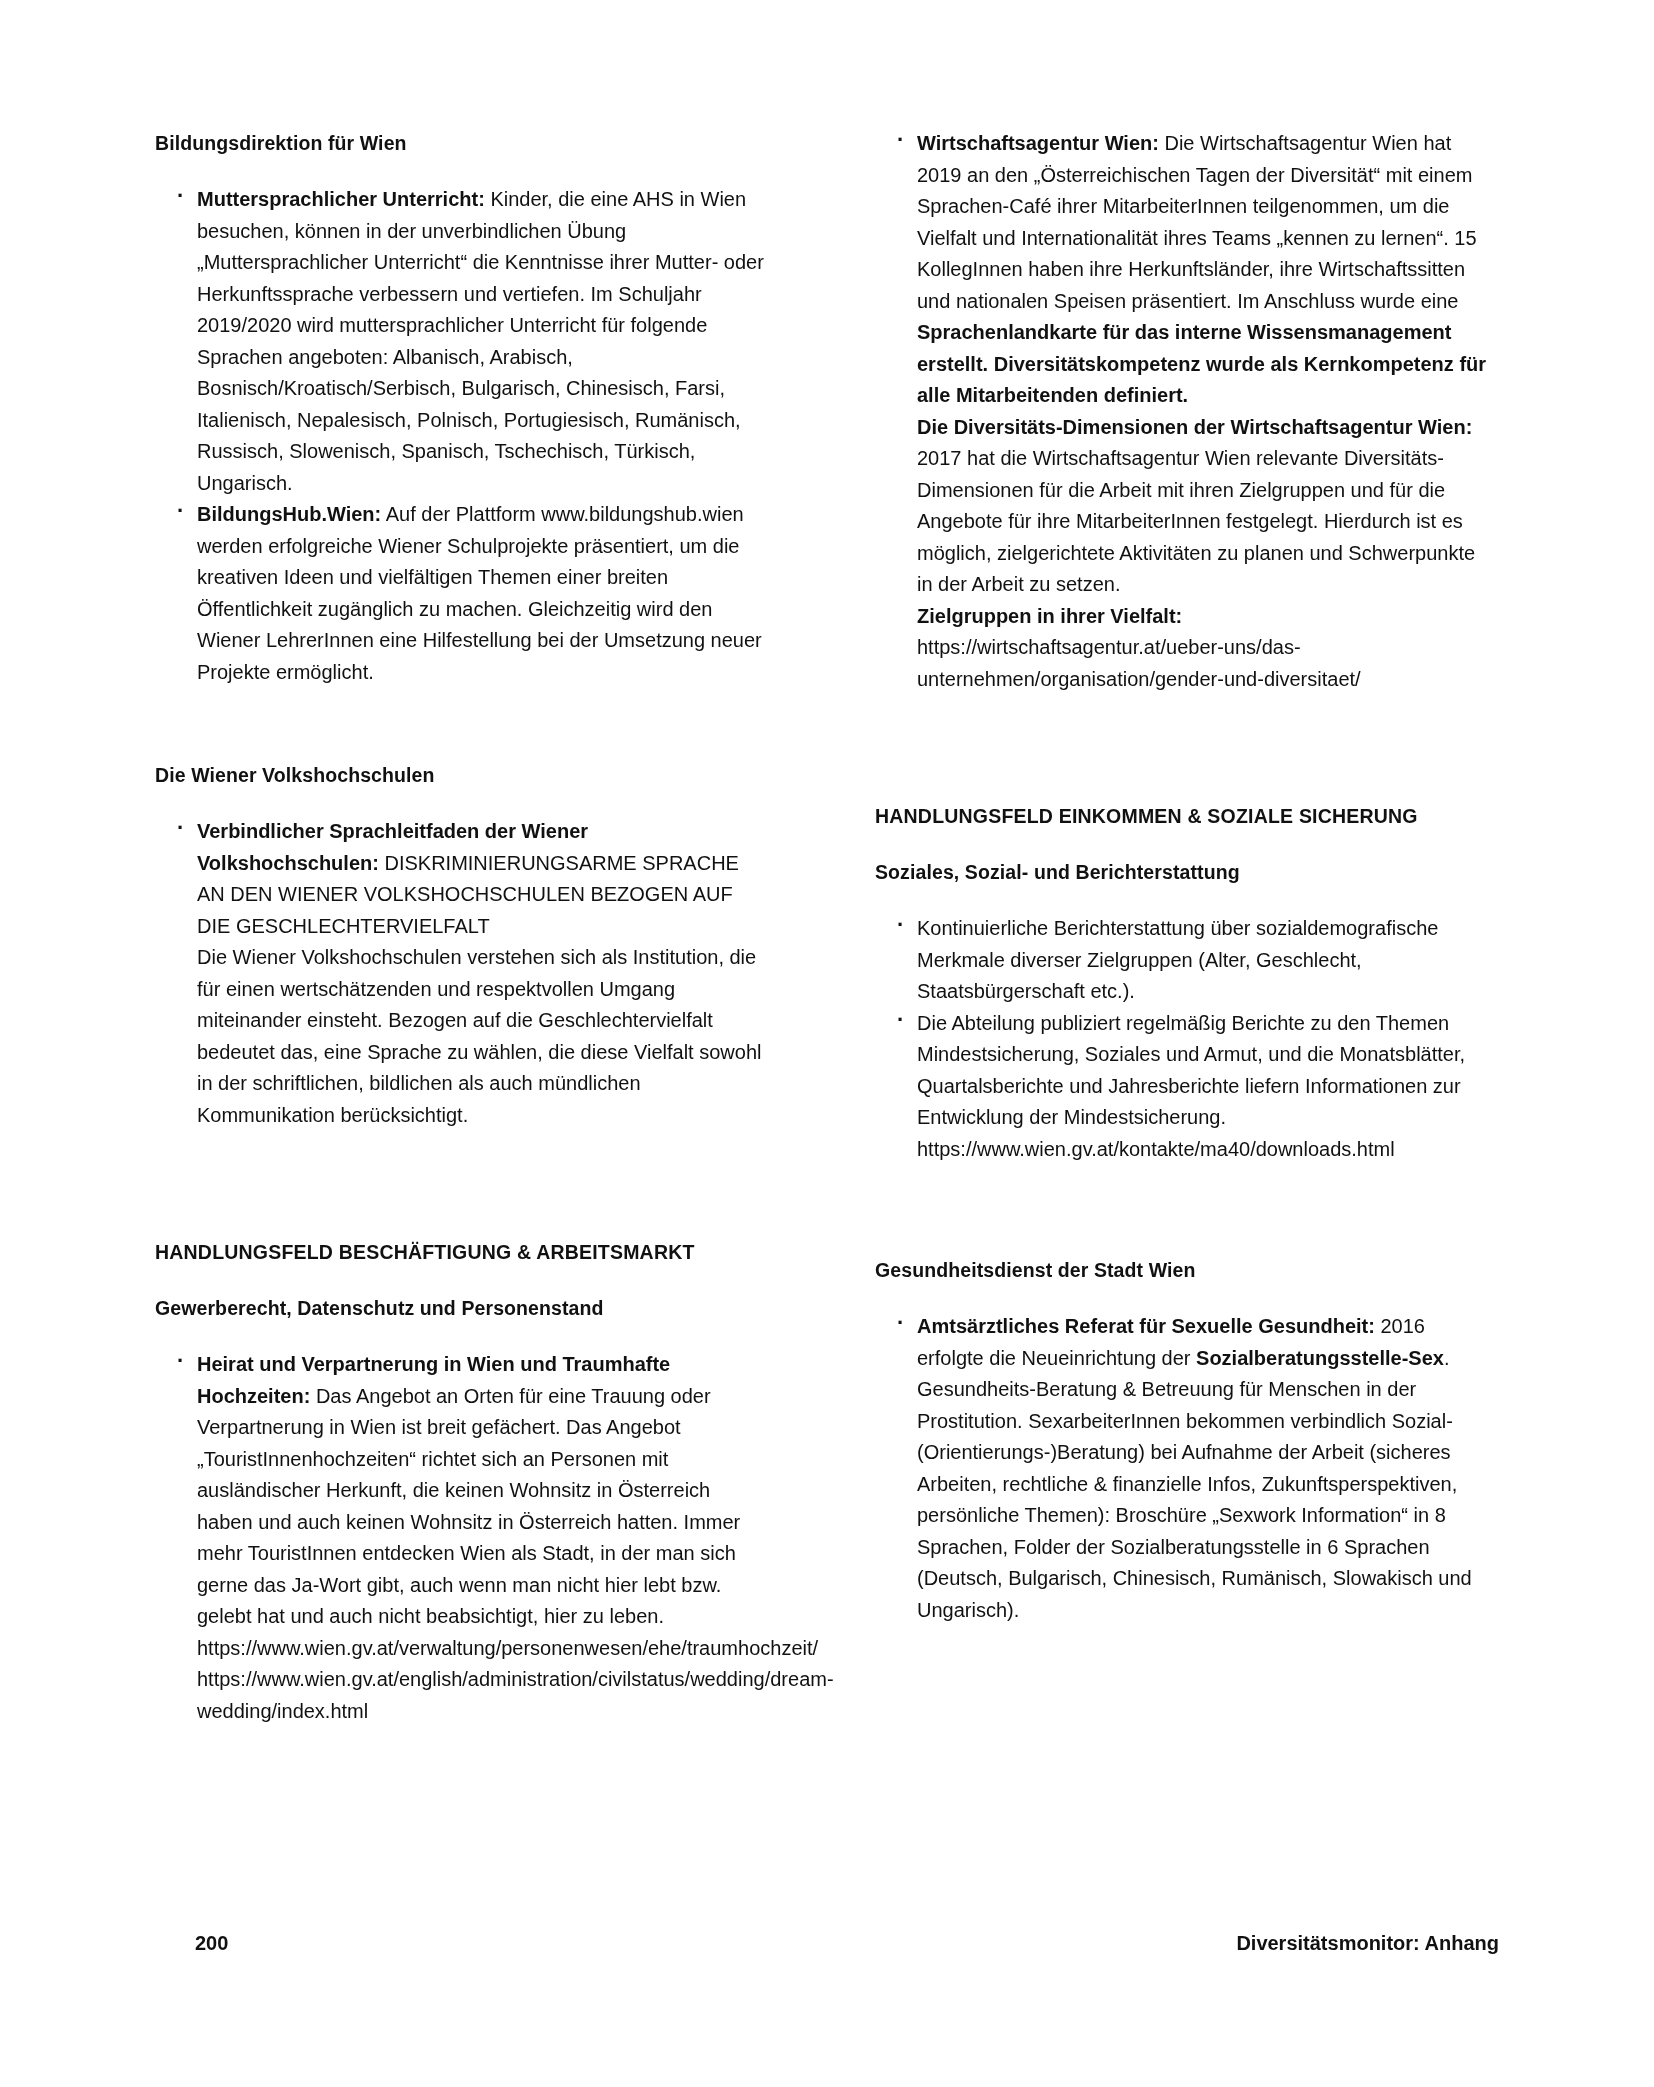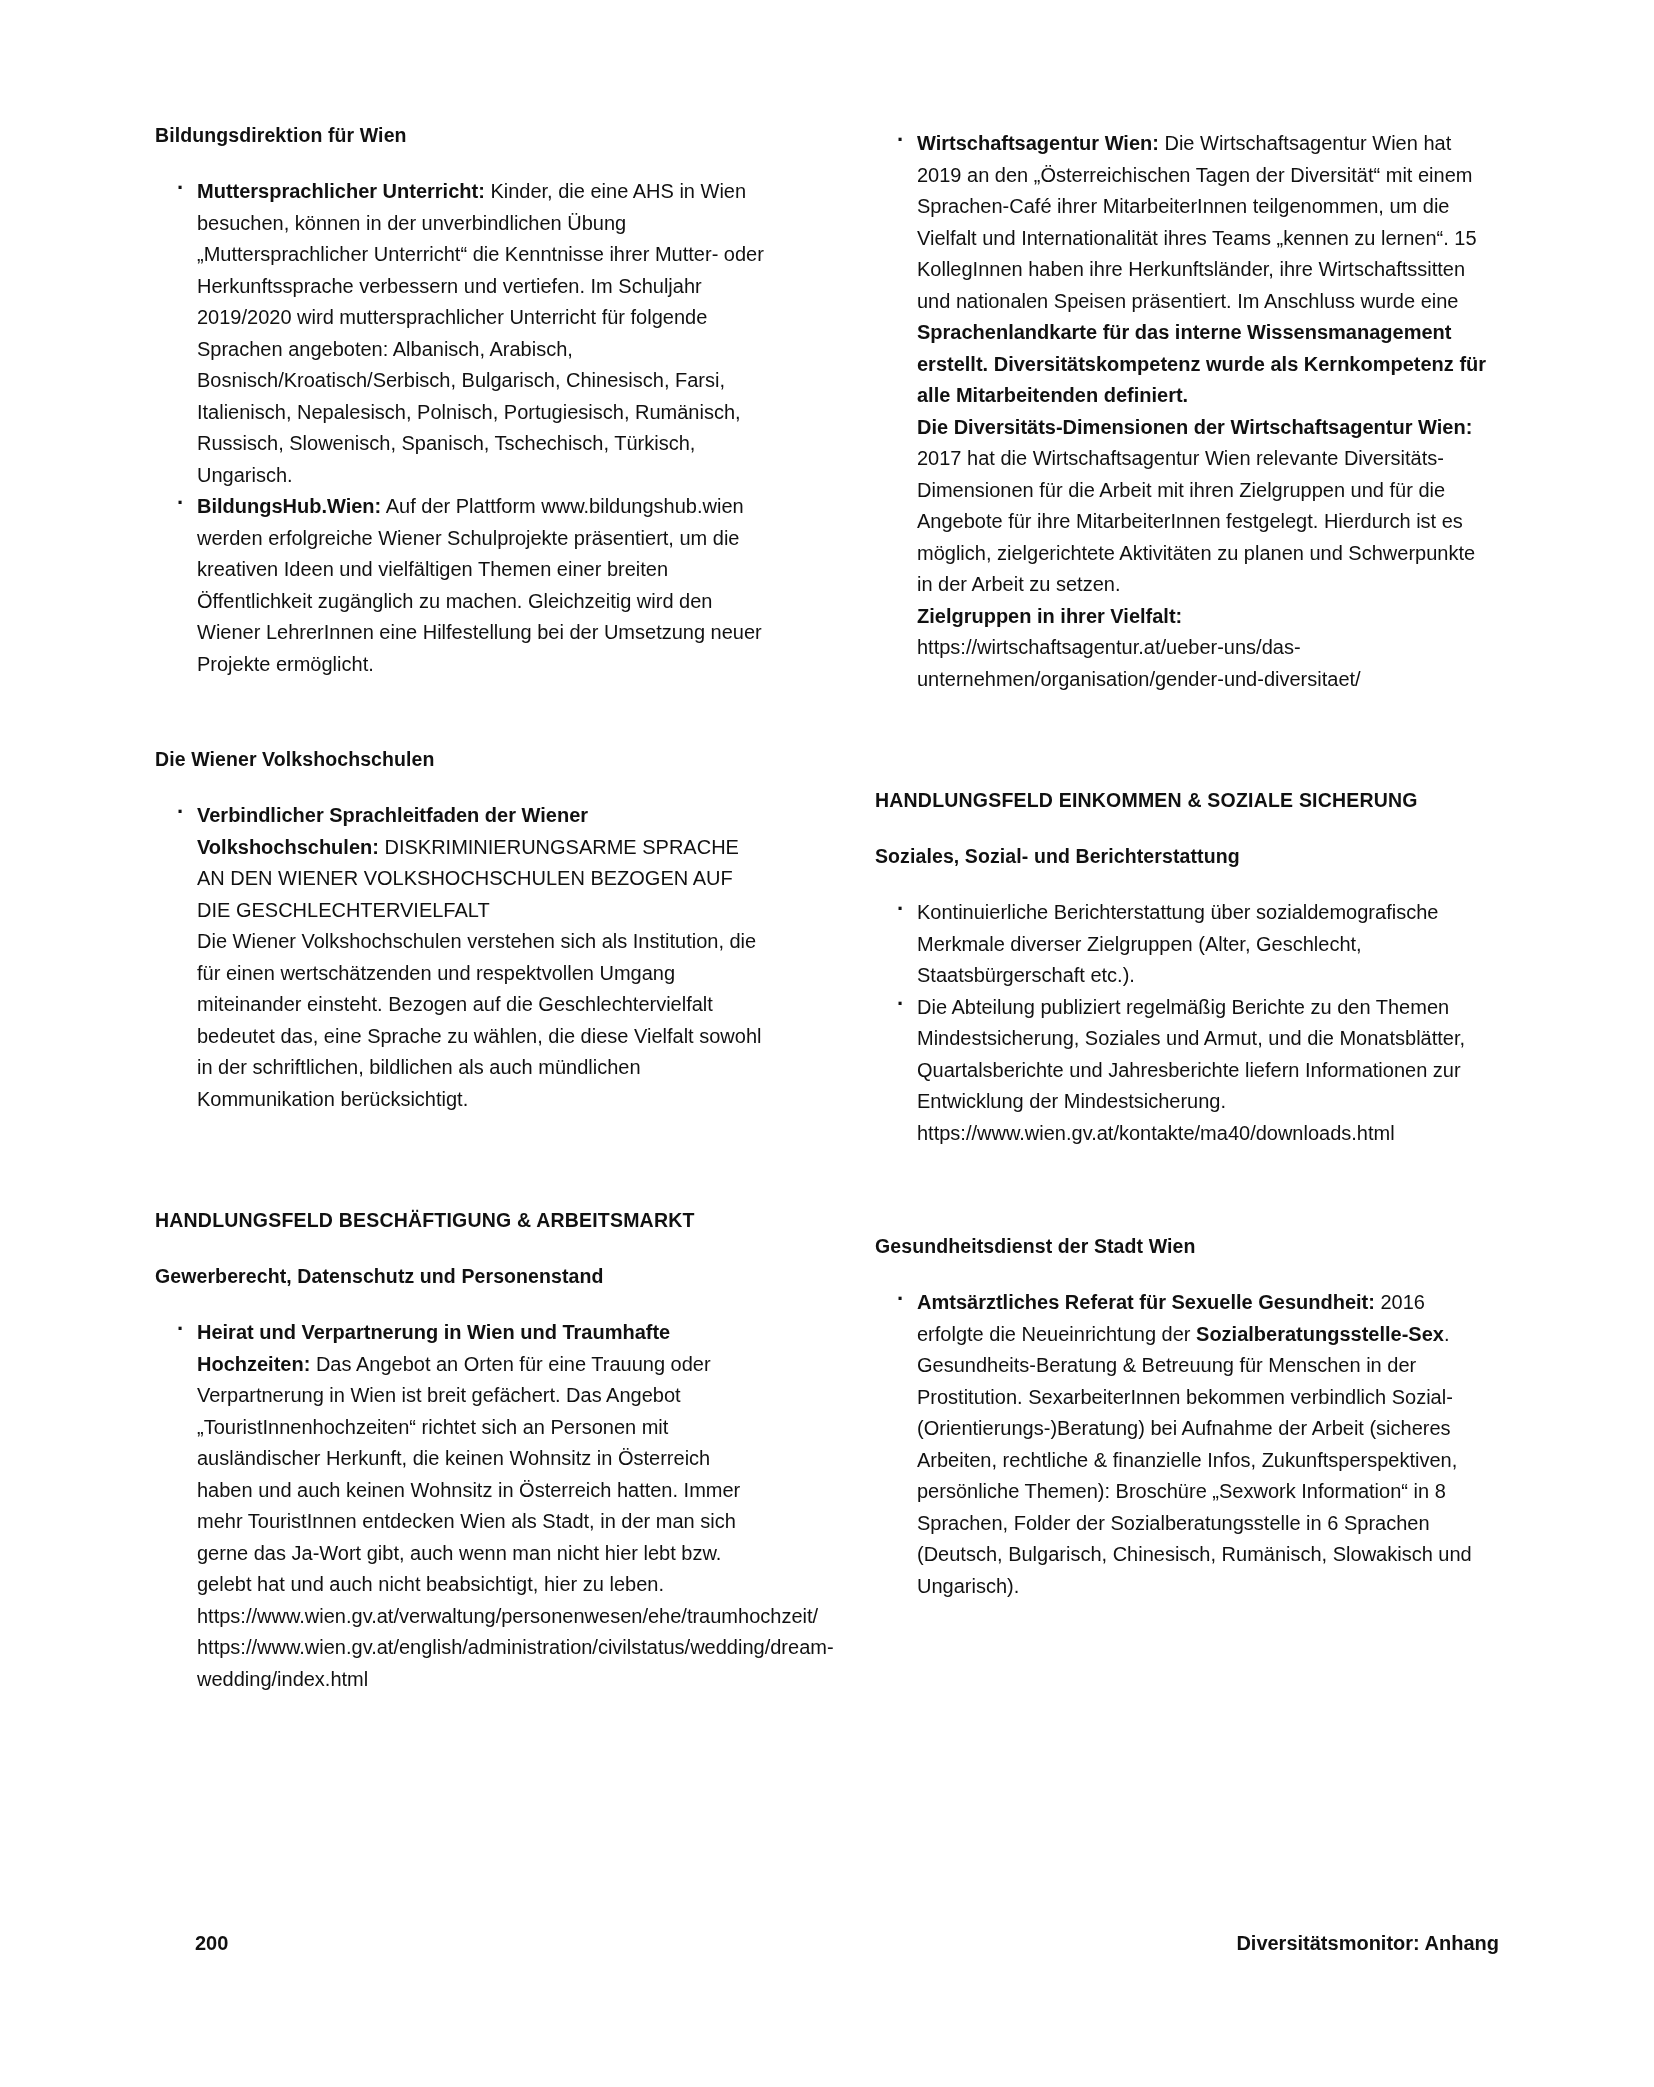--- a/index.html
+++ b/index.html
@@ -29,28 +29,28 @@
     display: flex;
     gap: 92px;
   }
   .col {
     width: 628px;
   }
   h3.section-head {
     font-size: 19.5px;
     line-height: 30px;
     font-weight: bold;
-    margin: 8px 0 26px 0;
+    margin: 16px 0 26px 0;
     letter-spacing: 0.1px;
   }
   h3.caps-head {
     font-size: 19.5px;
     line-height: 30px;
     font-weight: bold;
-    margin: 0 0 26px 0;
+    margin: 16px 0 26px 0;
     letter-spacing: 0.2px;
   }
   ul.bullets {
     list-style: none;
     margin: 16px;
     padding: 0;
   }
   ul.bullets > li {
     position: relative;
     padding-left: 26px;

